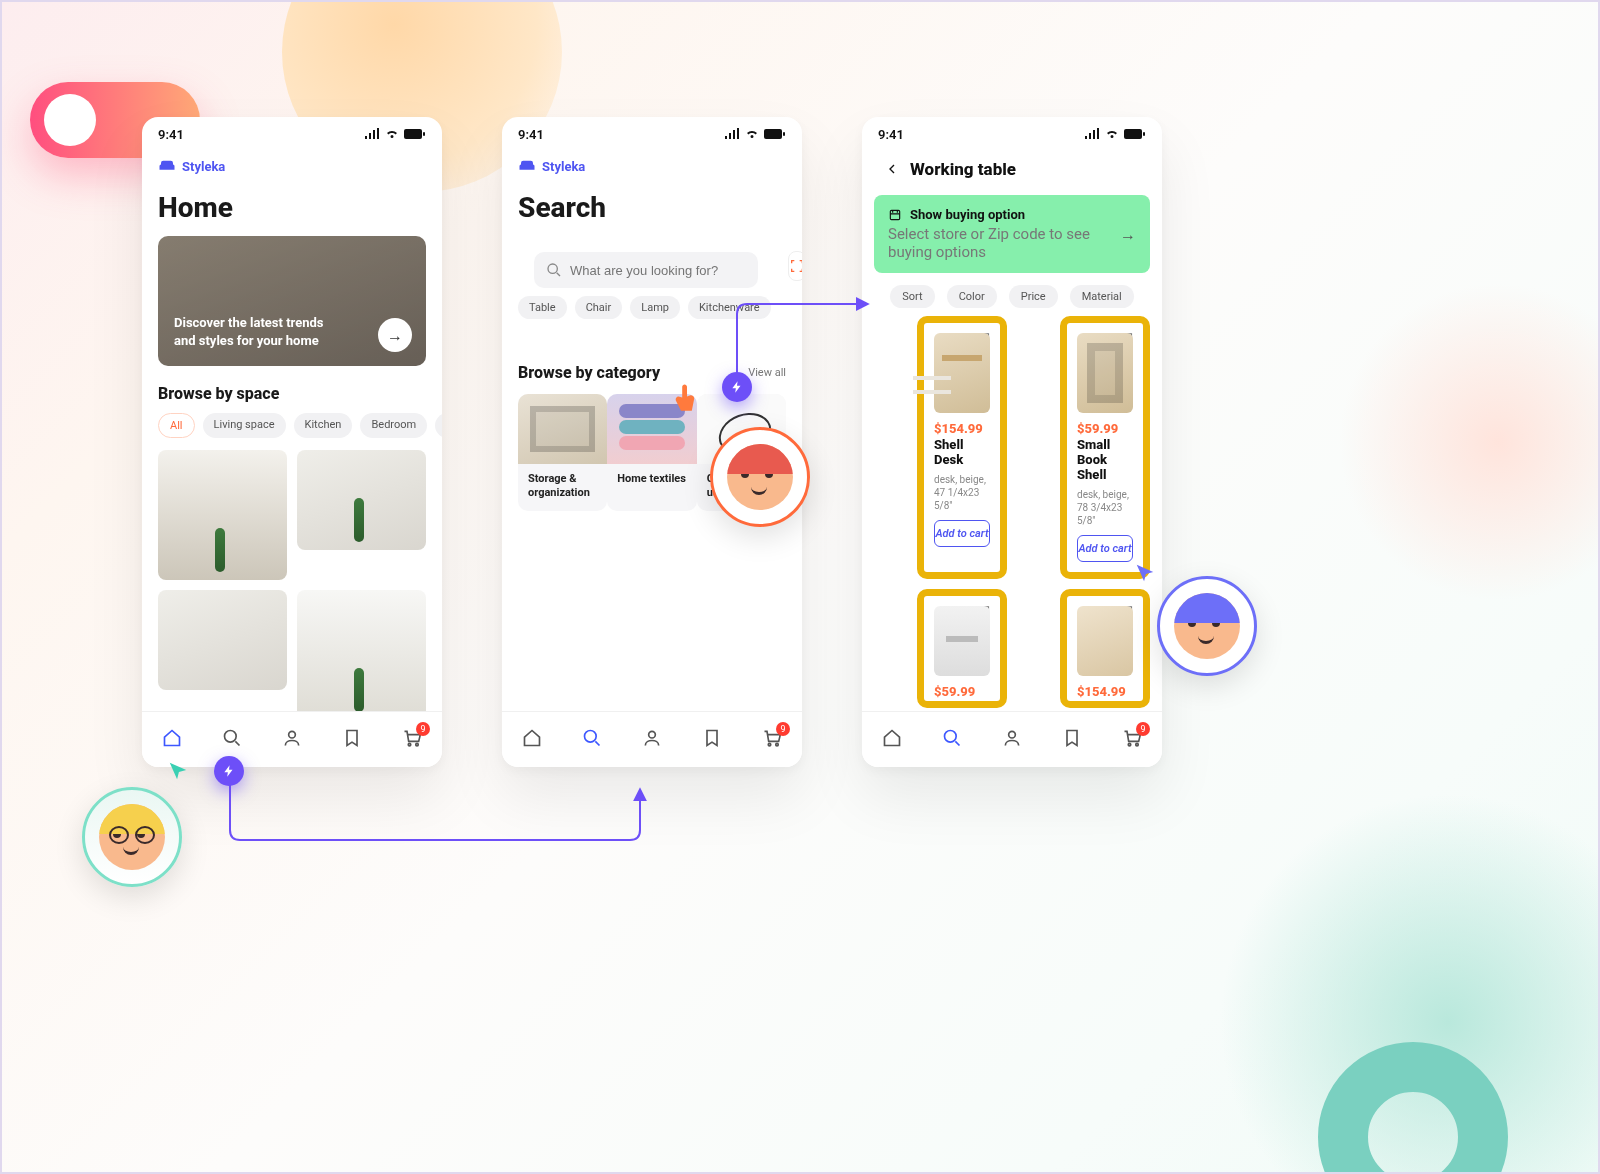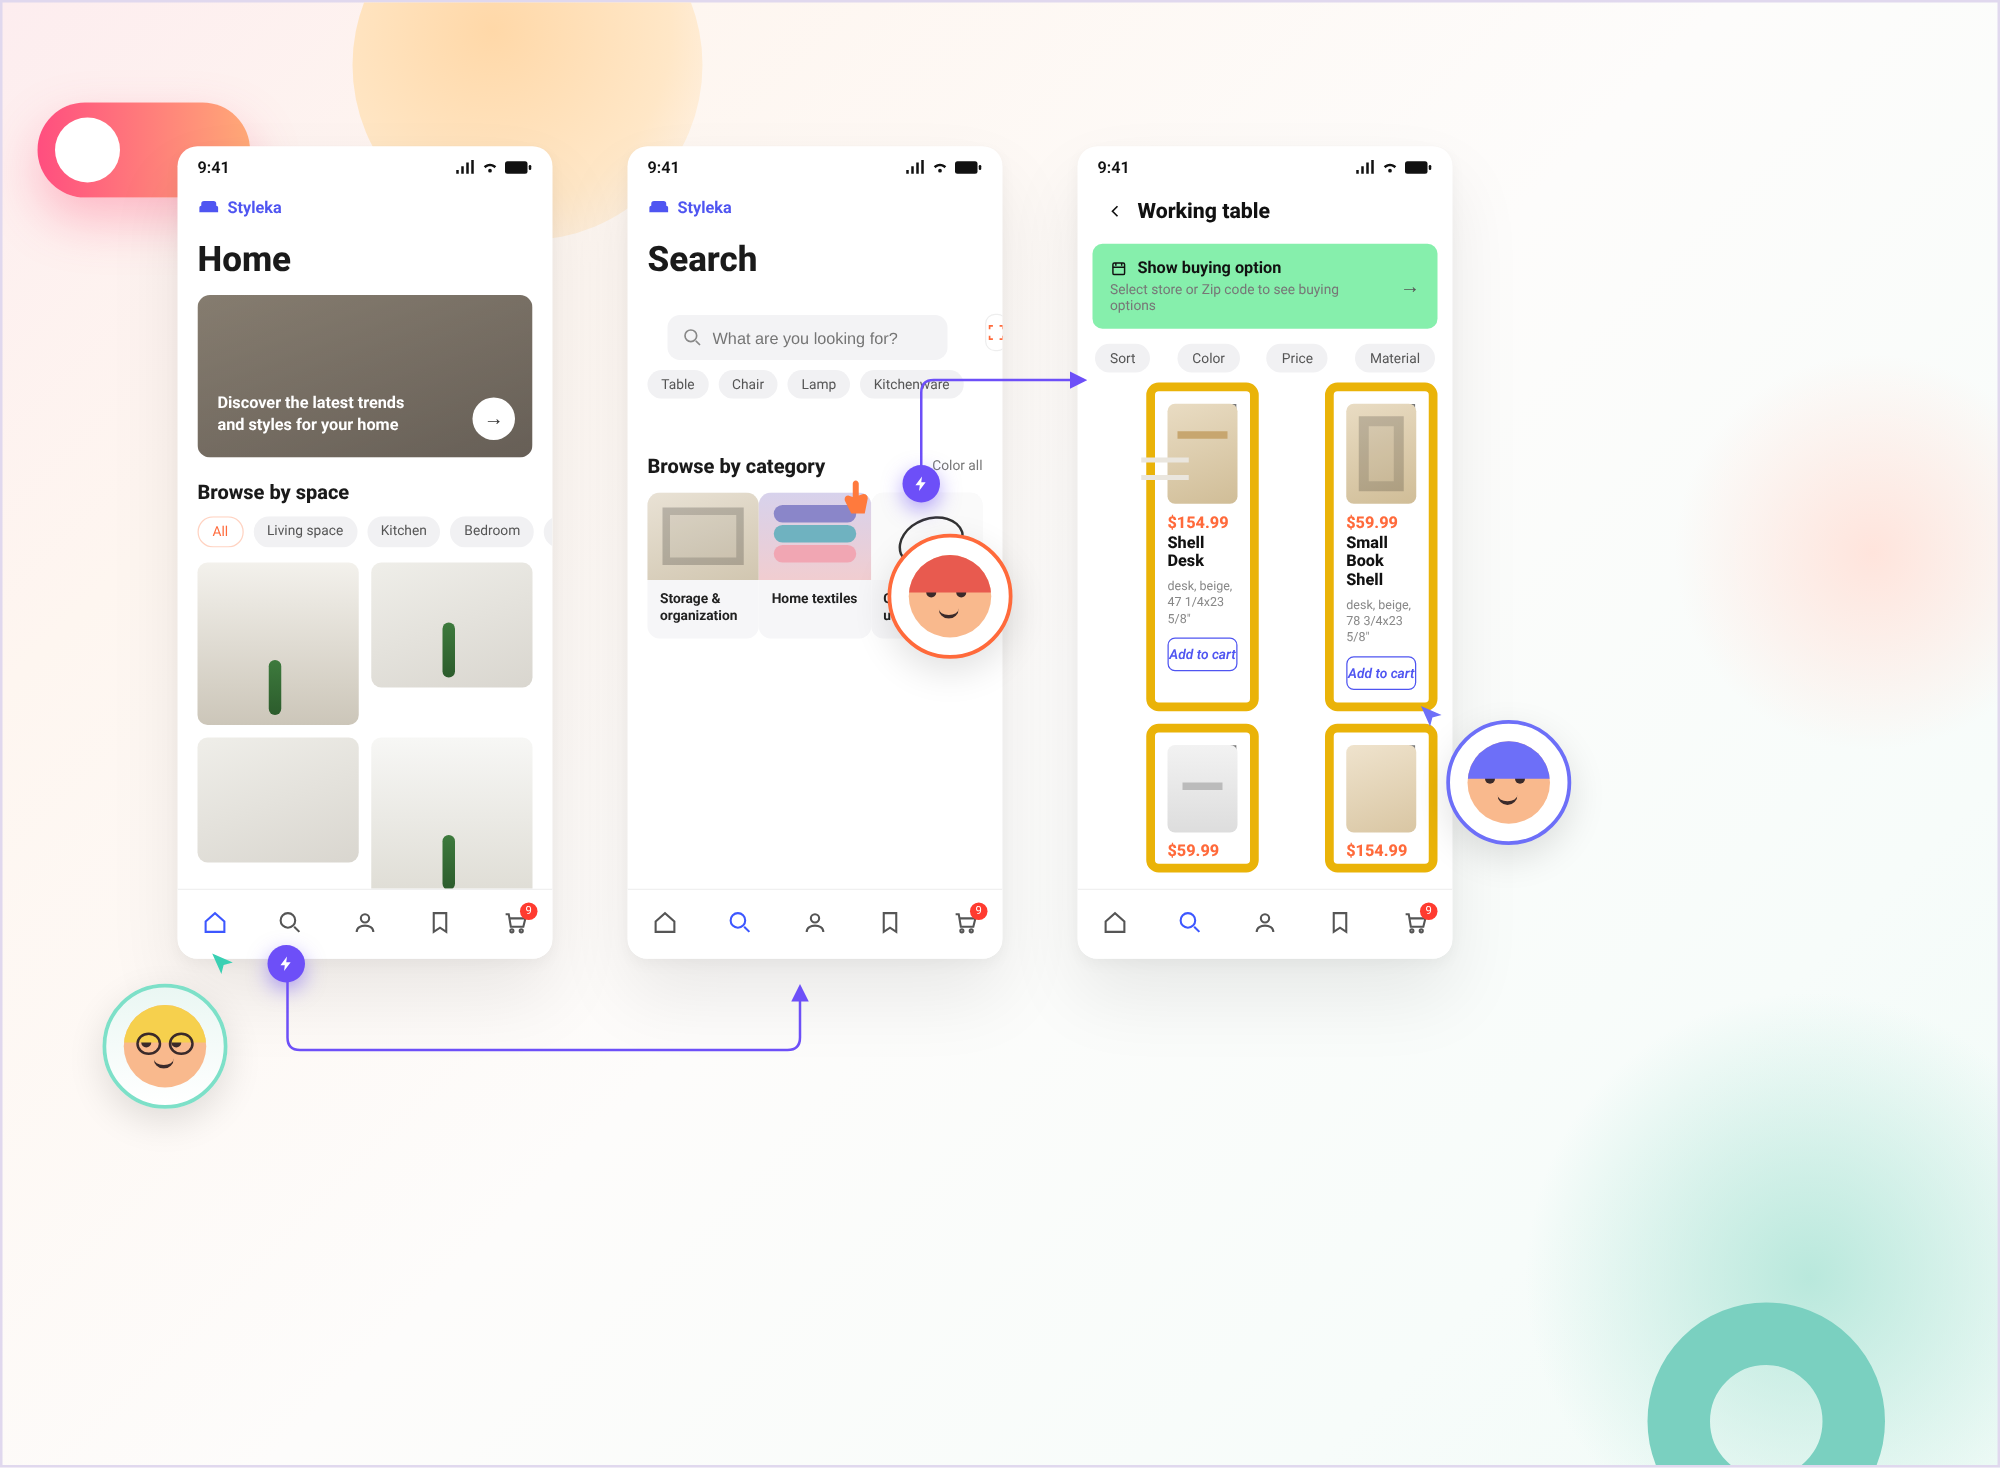--- a/index.html
+++ b/index.html
@@ -159,24 +159,24 @@
     font-size:17px; font-weight:800; color:#111;
   }
   .header-row svg { width:16px; height:16px; stroke:#111; fill:none; stroke-width:2; }
   .buying {
     margin:8px 12px 0; background:#86efac; border-radius:8px; padding:12px 14px;
     display:flex; align-items:center; gap:10px;
   }
   .buying .left { flex:1; }
   .buying .title { font-size:13px; font-weight:700; color:#111; display:flex; align-items:center; gap:8px; }
   .buying .title svg { width:14px; height:14px; stroke:#111; fill:none; stroke-width:2; }
-  .buying .sub { font-size:11px; color:#777; margin-top:3px; }
+  .buying .sub { font-size:15px; color:#777; margin-top:3px; }
   .buying .arr { color:#555; }
 
-  .filters { display:flex; gap:12px; padding:12px 14px 8px; justify-content:space-between; }
+  .filters { display:flex; gap:12px; padding:12px 14px 8px; justify-content:center; }
   .filters .fchip { font-size:11px; color:#555; background:#f1f1f3; border-radius:14px; padding:5px 12px; }
 
   .grid { padding:0 12px; display:grid; grid-template-columns:1fr 1fr; gap:10px; }
   .card { border:7px solid #eab308; border-radius:10px; padding:10px; position:relative;margin-left:43px; }
   .card .bm { position:absolute; top:8px; right:8px; color:#777; }
   .card .bm svg { width:14px; height:14px; fill:none; stroke:currentColor; stroke-width:2; }
   .card .pic { height:80px; border-radius:6px; margin-bottom:8px; background:linear-gradient(160deg,#e9dcc3,#d0bd97); position:relative; }
   .card .pic.shelf::after { content:""; position:absolute; inset:10px; background:rgba(0,0,0,0.06); border:8px solid rgba(0,0,0,0.12); }
   .card .pic.desk::after { content:""; position:absolute; left:8px; right:8px; top:22px; height:6px; background:#c7a66f; box-shadow: -30px 20px 0 -1px #eae6de, -30px 34px 0 -1px #eae6de; }
   .card .pic.table { background:linear-gradient(180deg,#f2f2f2,#ddd); }
@@ -357,21 +357,21 @@
     <div class="chips" style="margin-top:8px;">
       <span class="chip">Table</span>
       <span class="chip">Chair</span>
       <span class="chip">Lamp</span>
       <span class="chip">Kitchenware</span>
     </div>
 
     <div style="height:50px;"></div>
     <div class="view-all">
       <div class="section-label" style="padding:0;">Browse by category</div>
-      <span class="view-all-link">Color all</span>
+      <span class="view-all-link">View all</span>
     </div>
 
     <div class="cats" style="margin-top:12px;">
       <div class="cat">
         <div class="img shelf"></div>
         <div class="cap">Storage &amp; organization</div>
       </div>
       <div class="cat">
         <div class="img towels"></div>
         <div class="cap">Home textiles</div>

